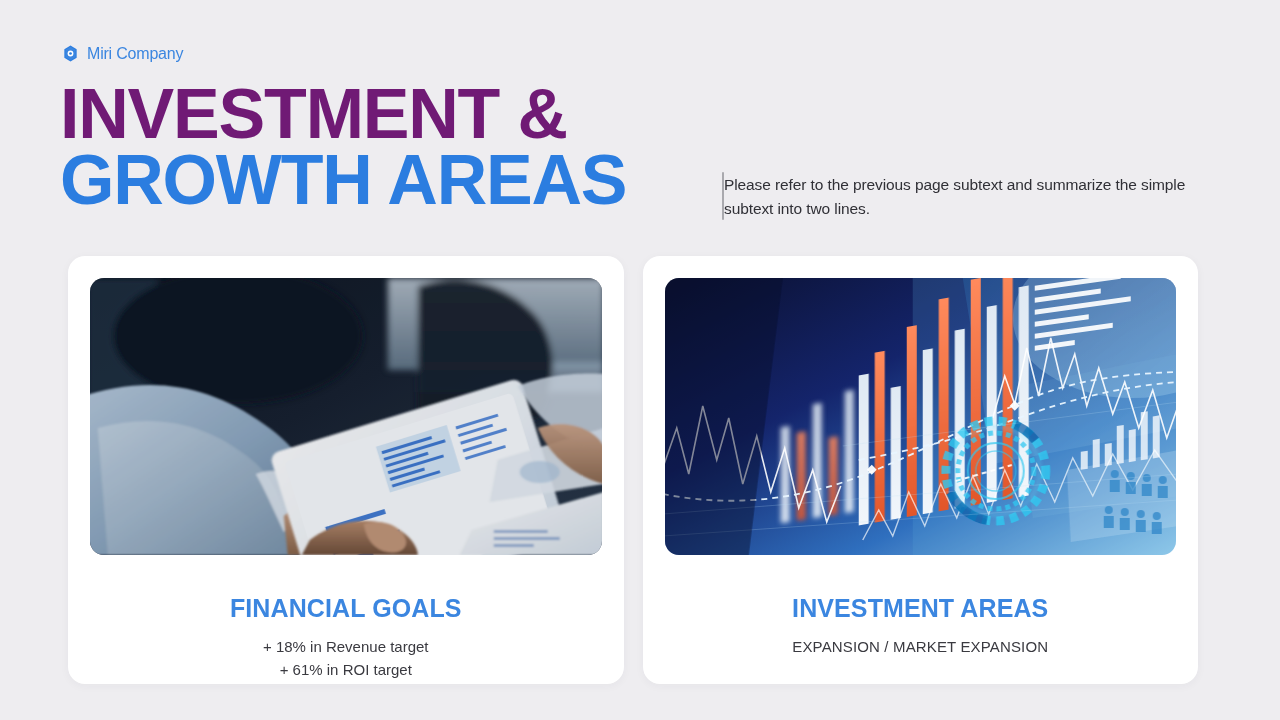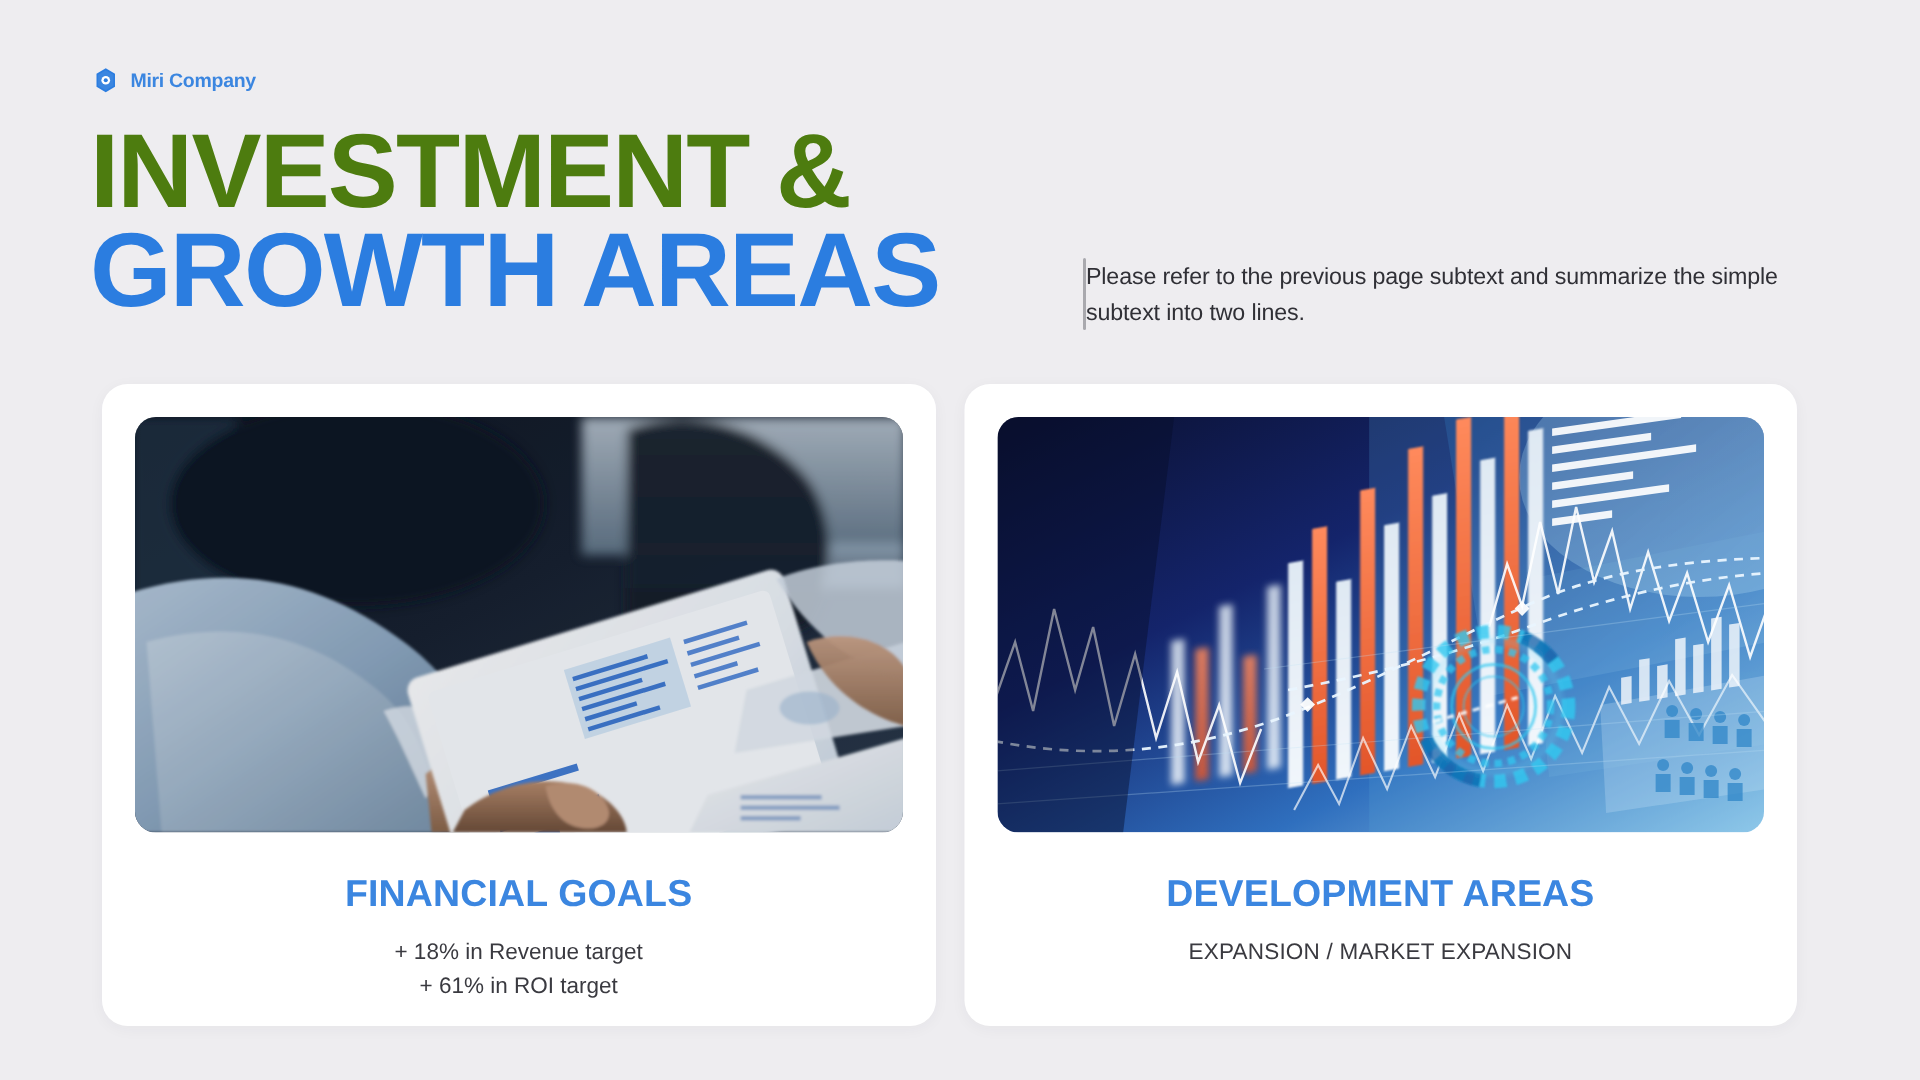--- a/index.html
+++ b/index.html
@@ -30,42 +30,42 @@
     display: flex;
     align-items: center;
     gap: 8px;
   }
   .brand-mark {
     width: 17px;
     height: 17px;
     display: block;
   }
   .brand-name {
-    font-size: 13px;
-    font-weight: bold;
+    font-size: 16px;
+    font-weight: normal;
     letter-spacing: -0.2px;
     color: #3b86e0;
     line-height: 1;
   }
 
   
   .title-block {
     position: absolute;
     left: 60px;
     top: 82px;
     line-height: 0.94;
   }
   .title-line {
     display: block;
     font-size: 70px;
     font-weight: bold;
     letter-spacing: -1.2px;
     white-space: nowrap;
   }
-  .title-line-1 { color: #4d7c0f; }
+  .title-line-1 { color: #701a75; }
   .title-line-2 { color: #2b7de0; }
 
   
   .subtitle-wrap {
     position: absolute;
     left: 722px;
     top: 172px;
     display: flex;
     align-items: stretch;
     width: 478px;
@@ -114,21 +114,21 @@
     position: relative;
     flex: 0 0 277px;
   }
   .card-photo svg { display: block; width: 100%; height: 100%; }
 
   .card-heading {
     font-size: 25px;
     font-weight: bold;
     color: #3b86e0;
     letter-spacing: 0.1px;
-    margin-top: 29px;
+    margin-top: 41px;
     text-align: center;
     line-height: 1;
   }
   .card-body {
     margin-top: 14px;
     text-align: center;
     font-size: 15px;
     line-height: 1.55;
     color: #3a3a40;
   }
@@ -450,20 +450,20 @@
 
           <g stroke="#bfe0f4" stroke-width="0.8" opacity="0.28">
             <path d="M0 236 L516 196"></path>
             <path d="M0 258 L516 222"></path>
             <path d="M180 168 L516 124"></path>
           </g>
 
           <path d="M0 0 L120 0 L86 277 L0 277 Z" fill="#070d2a" opacity="0.45"></path>
         </svg>
       </div>
-      <div class="card-heading">DEVELOPMENT AREAS</div>
+      <div class="card-heading">INVESTMENT AREAS</div>
       <div class="card-body caps">
         <span class="line">EXPANSION / MARKET EXPANSION</span>
       </div>
     </div>
 
   </div>
 </div>
 
 </body></html>

